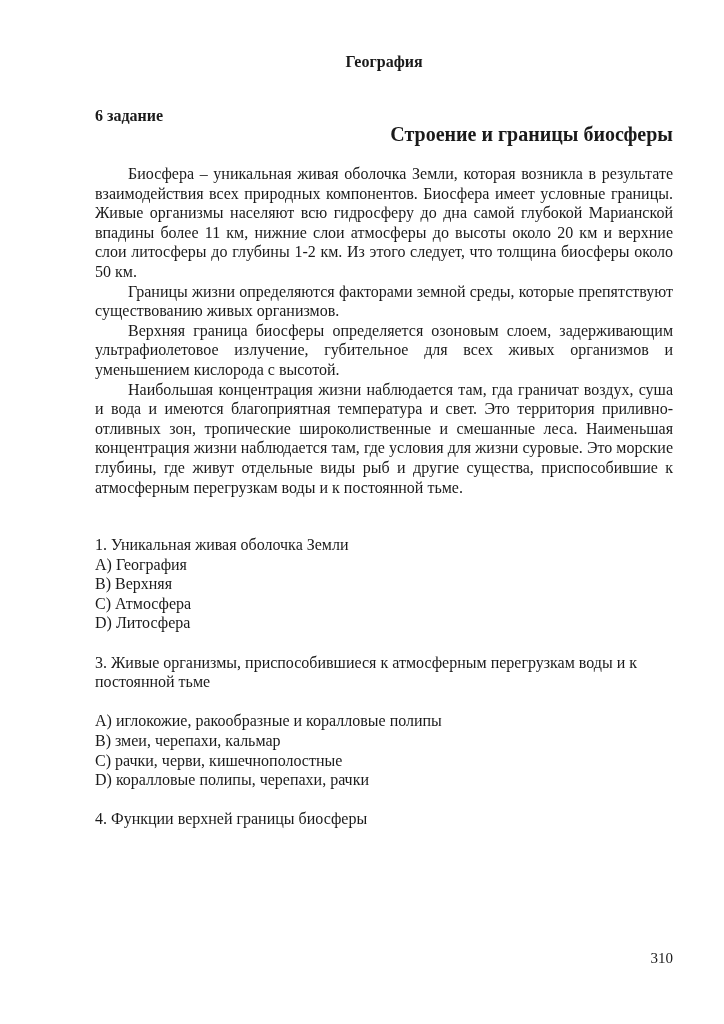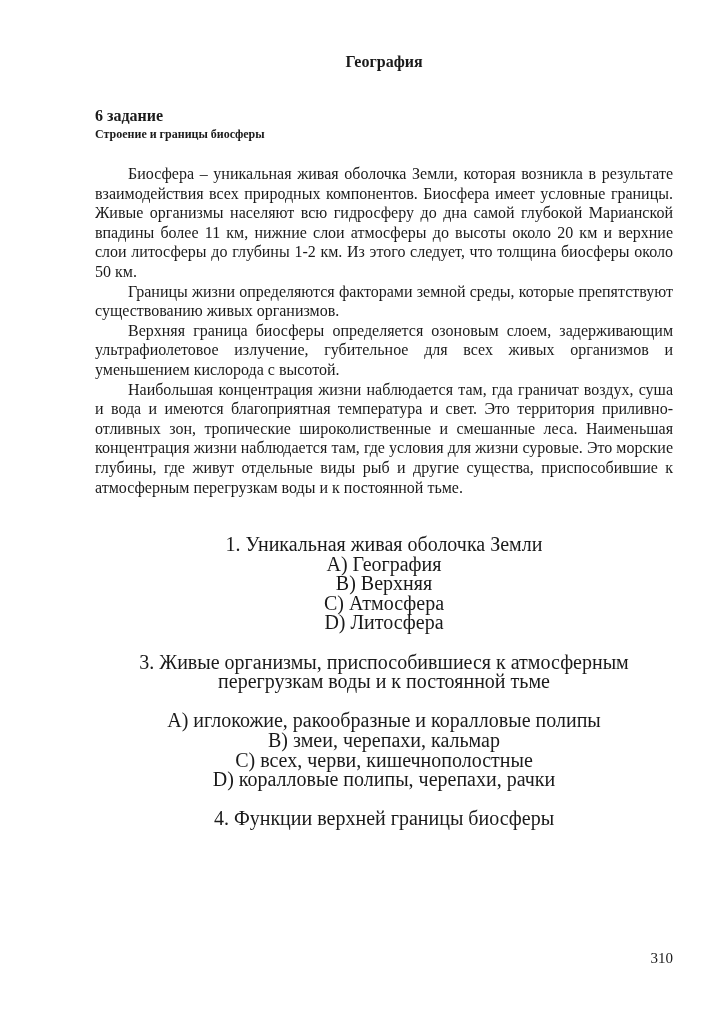--- a/index.html
+++ b/index.html
@@ -2,25 +2,25 @@
 <html><head>
 <meta charset="utf-8">
 <style>
   html, body { margin: 0; padding: 0; background: #ffffff; }
   body { width: 724px; height: 1024px; position: relative; overflow: hidden;
          font-family: "Liberation Serif", "DejaVu Serif", serif; color: #1a1a1a; }
   .page { position: absolute; left: 95px; top: 0; width: 578px; }
   .title { position: absolute; top: 52px; left: 0; width: 578px; text-align: center;
            font-weight: bold; font-size: 16px; line-height: 20px; }
   .task-label { position: absolute; top: 106px; left: 0; font-weight: bold; font-size: 16px; line-height: 20px; }
-  .subtitle { position: absolute; top: 124px; left: 0; width: 578px; text-align: left;
-              font-weight: bold; font-size: 12px; line-height: 20px; }
+  .subtitle { position: absolute; top: 124px; left: 0; width: 578px; text-align: right;
+              font-weight: bold; font-size: 20px; line-height: 20px; }
   .body-text { position: absolute; top: 164px; left: 0; width: 578px; font-size: 16px; line-height: 19.6px; }
   .body-text p { margin: 0; text-align: justify; text-indent: 33px; }
-  .questions { position: absolute; top: 535px; left: 0; width: 578px; font-size: 20px; line-height: 19.6px; text-align: center; }
+  .questions { position: absolute; top: 535px; left: 0; width: 578px; font-size: 16px; line-height: 19.6px; }
   .q { margin: 0 0 19.6px 0; }
   .q p { margin: 0; }
   .q .q-gap { height: 19.6px; }
   .page-number { position: absolute; top: 949px; left: 0; width: 578px; text-align: right;
                  font-size: 15px; line-height: 18px; padding-left: 20px; box-sizing: border-box; }
 </style>
 </head>
 <body>
 
 <div class="page">
@@ -41,21 +41,21 @@
       <p>A) География</p>
       <p>B) Верхняя</p>
       <p>C) Атмосфера</p>
       <p>D) Литосфера</p>
     </div>
     <div class="q">
       <p>3. Живые организмы, приспособившиеся к атмосферным перегрузкам воды и к постоянной тьме</p>
       <div class="q-gap"></div>
       <p>A) иглокожие, ракообразные и коралловые полипы</p>
       <p>B) змеи, черепахи, кальмар</p>
-      <p>C) всех, черви, кишечнополостные</p>
+      <p>C) рачки, черви, кишечнополостные</p>
       <p>D) коралловые полипы, черепахи, рачки</p>
     </div>
     <div class="q">
       <p>4. Функции верхней  границы биосферы</p>
     </div>
   </div>
 
   <div class="page-number">310</div>
 </div>
 

